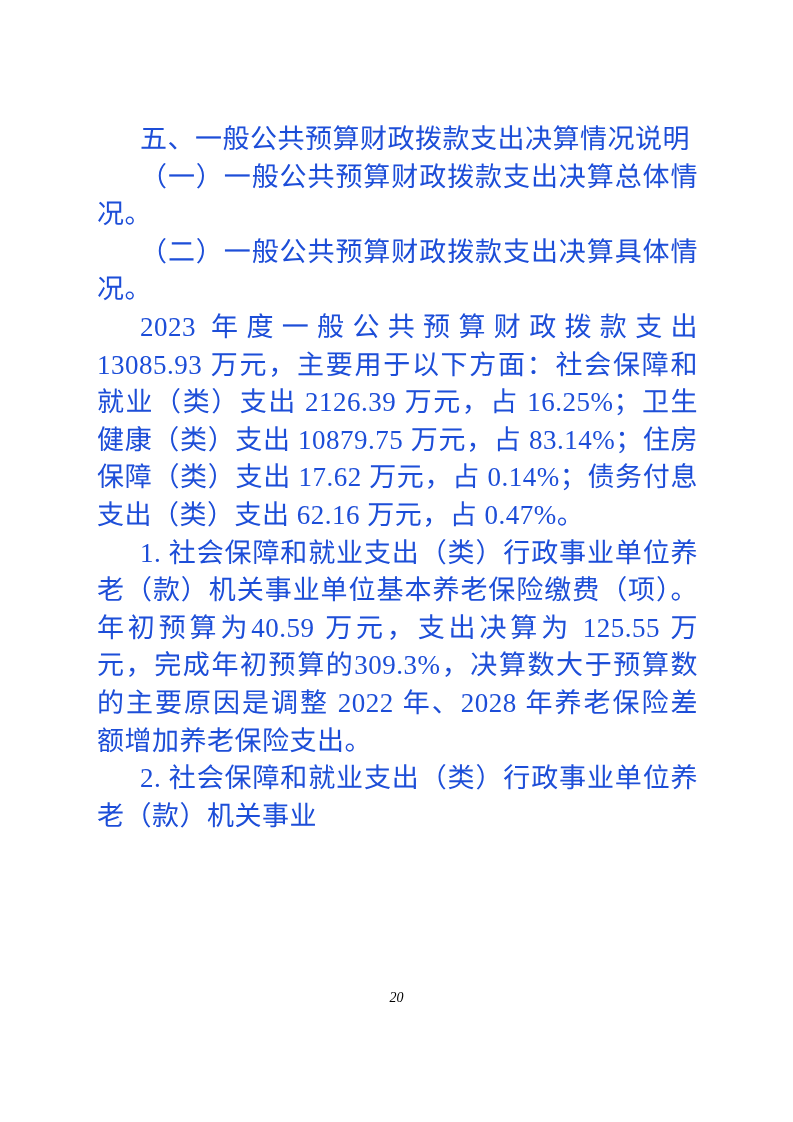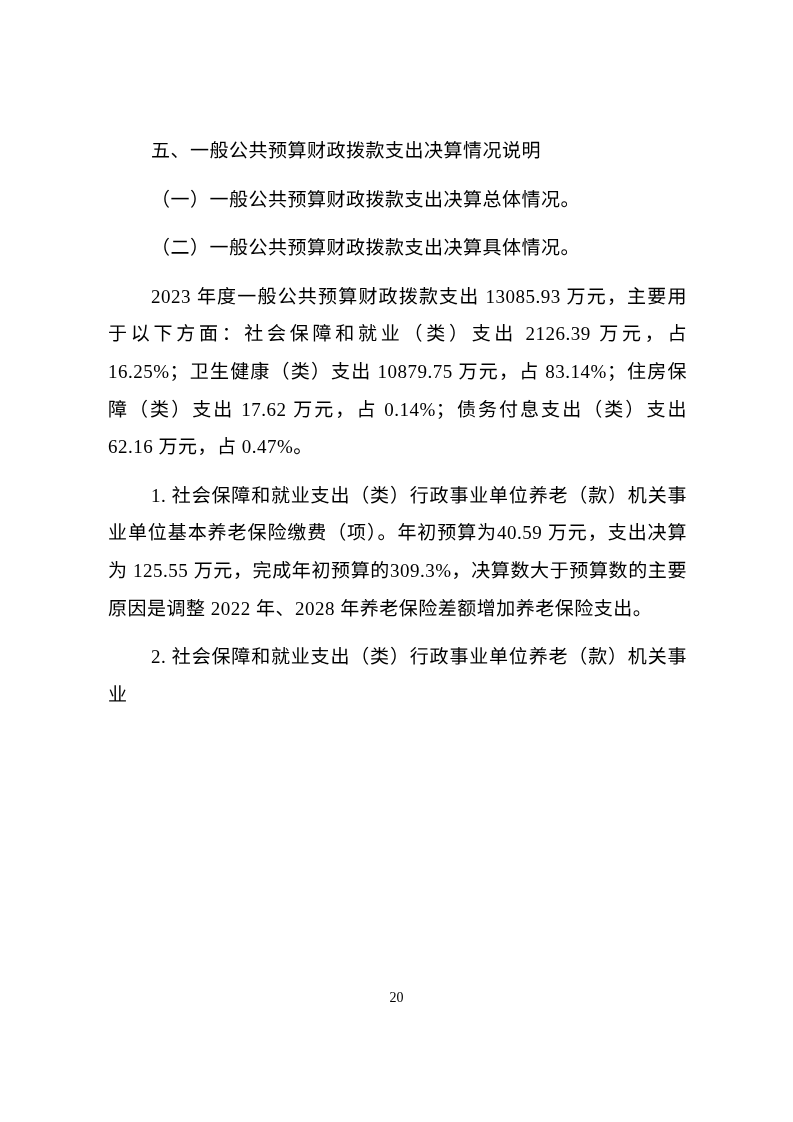--- a/index.html
+++ b/index.html
@@ -20,43 +20,44 @@
     height: 1122px;
     background: #ffffff;
   }
   .content {
     position: absolute;
     left: 97px;
     top: 121px;
     width: 601px;
   }
   .content p {
-    margin: 11px;
-    font-size: 19px;
+    margin: 0;
+    font-size: 27px;
     line-height: 37.6px;
     letter-spacing: 0.5px;
     text-align: justify;
     text-indent: 43px;
-    color: #000000;
+    color: #1d4ed8;
   }
   .content p .run {
     font-weight: normal;
   }
   .content p .run.bold {
     font-weight: 400;
   }
   .page-number {
     position: absolute;
     left: 0;
     top: 990px;
     width: 793px;
     text-align: center;
     font-size: 14px;
     line-height: 16px;
     color: #000000;
+    font-style: italic;
   }
 </style>
 </head>
 <body>
 
 <main class="page">
   <section class="content">
       <p class="section-heading"><span class="run">五、一般公共预算财政拨款支出决算情况说明</span></p>
       <p class="subsection-heading"><span class="run bold">（一）一般公共预算财政拨款支出决算总体情况。</span></p>
       <p class="subsection-heading"><span class="run bold">（二）一般公共预算财政拨款支出决算具体情况。</span></p>

